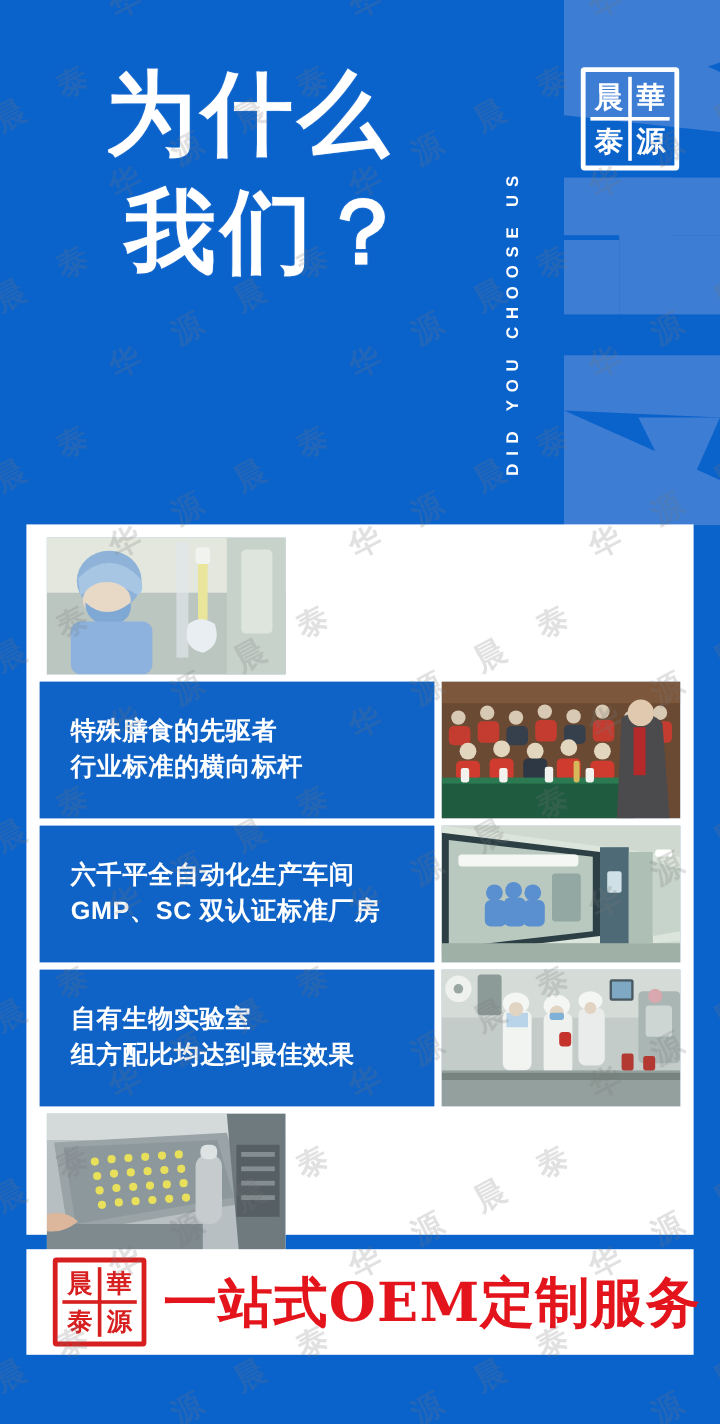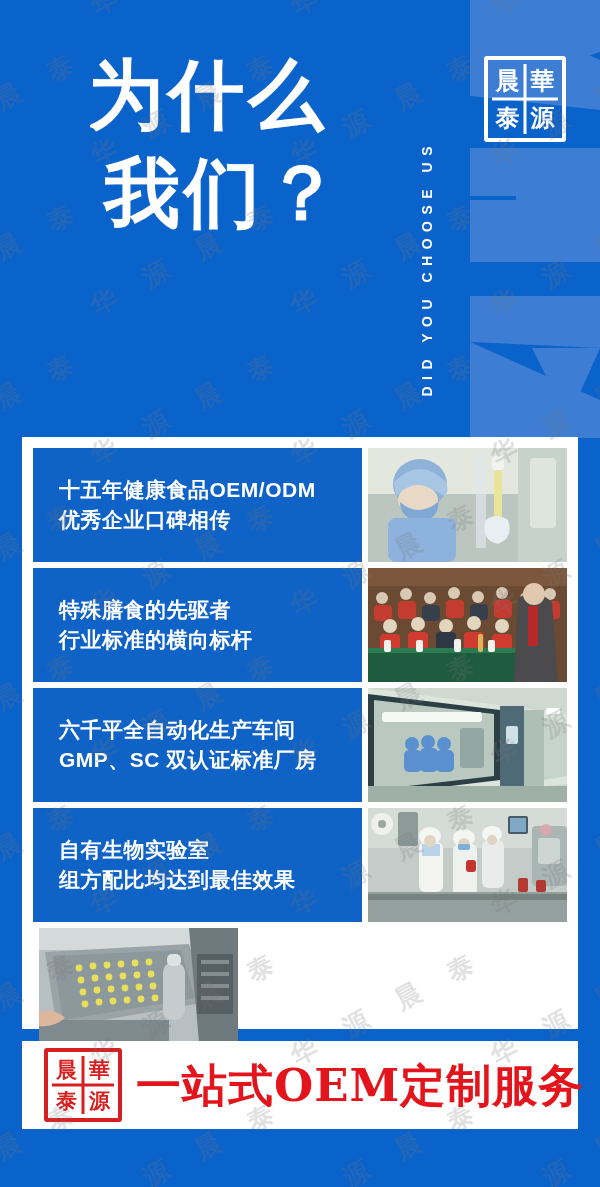--- a/index.html
+++ b/index.html
@@ -149,24 +149,20 @@
         </div>
       </div>
     </div>
   </div>
 
   <div class="panel"></div>
 
   <div class="rows">
 
     <div class="row">
-      <div class="card">
-        <div class="line">十五年健康食品OEM/ODM</div>
-        <div class="line">优秀企业口碑相传</div>
-      </div>
       <div class="thumb">
         <svg viewBox="0 0 199 114" preserveAspectRatio="none" xmlns="http://www.w3.org/2000/svg">
           <rect width="199" height="114" fill="#cfd8d0"></rect>
           <rect x="0" y="0" width="199" height="46" fill="#e3e7de"></rect>
           <rect x="0" y="46" width="199" height="68" fill="#bcc6c0"></rect>
           <ellipse cx="52" cy="36" rx="27" ry="25" fill="#8fb3d8"></ellipse>
           <path d="M26 34 q26 -26 52 0 q4 10 -2 14 q-24 -16 -48 0 z" fill="#a7c6e4"></path>
           <ellipse cx="50" cy="52" rx="20" ry="15" fill="#e8d9c6"></ellipse>
           <path d="M32 54 q18 16 38 0 q2 16 -18 20 q-20 -4 -20 -20 z" fill="#7fa8d4"></path>
           <rect x="20" y="70" width="68" height="44" rx="8" fill="#8cb2dd"></rect>

